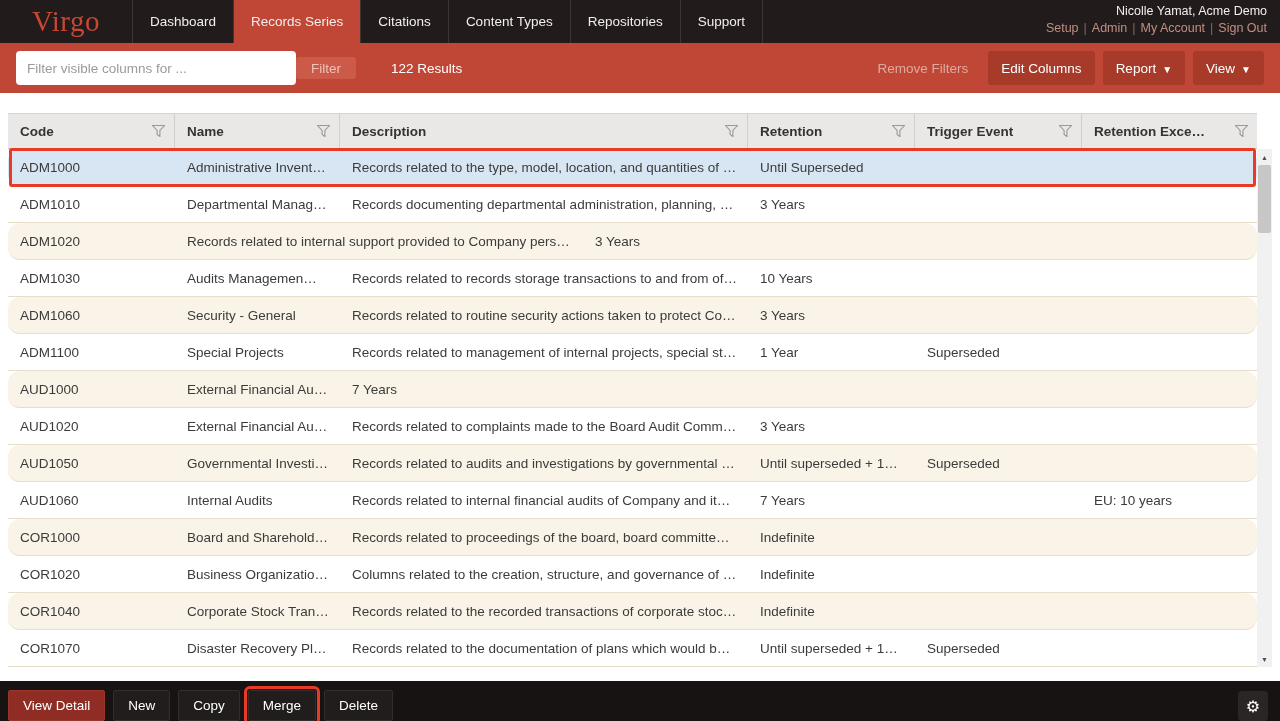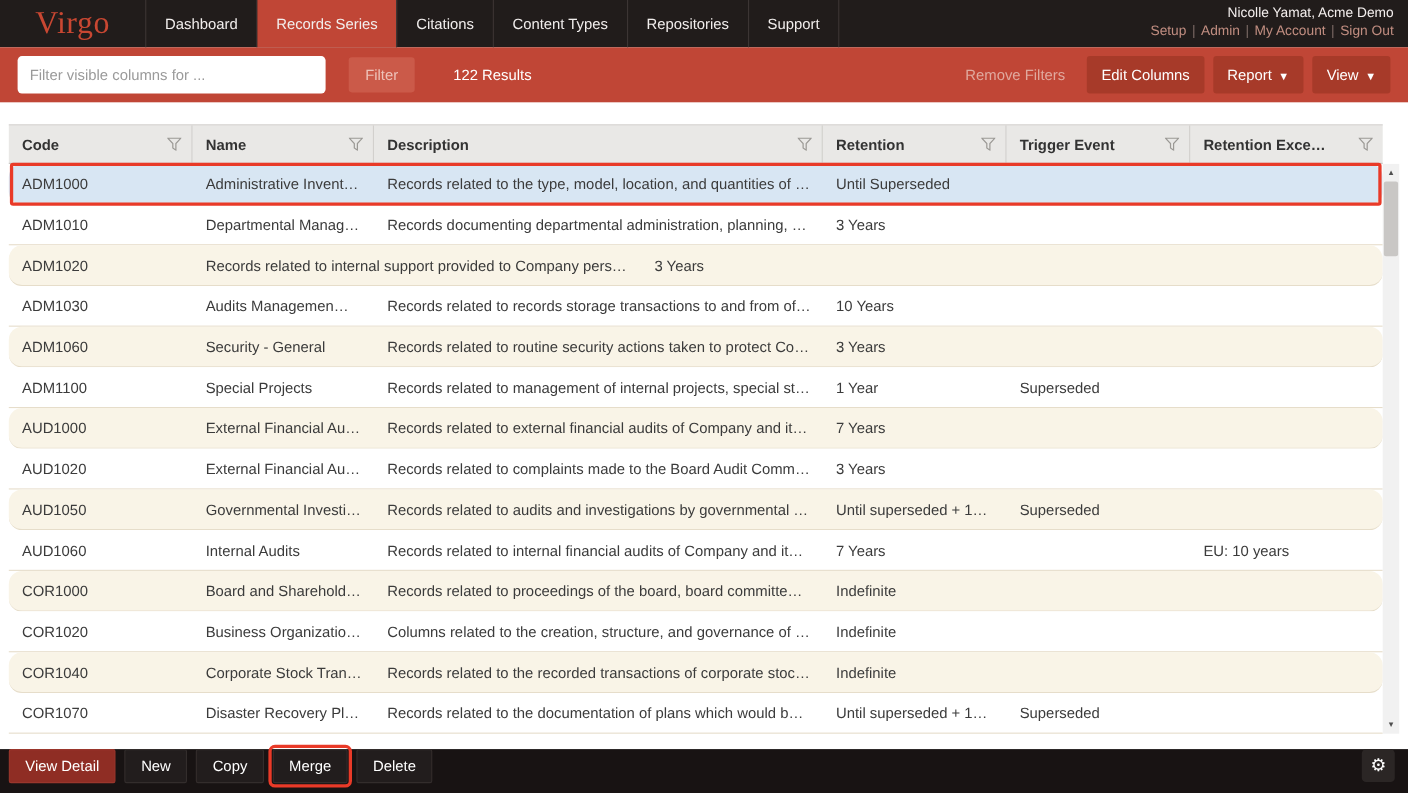--- a/index.html
+++ b/index.html
@@ -25,21 +25,21 @@
   .user-links { font-size:12.5px; margin-top:3px; }
   .user-links .link { color:#c08d80; cursor:pointer; }
   .user-links .link:not(:last-child)::after { content:"|"; color:#7b6a65; margin:0 5px;
               display:inline-block; }
 
   
   .toolbar { height:50px; background:#c04636; display:flex; align-items:center; padding:4px 16px; }
   .filter-input { width:280px; height:34px; border:none; border-radius:4px; padding:0 11px;
                   font-size:13.5px; color:#333; outline:none; }
   .filter-input::placeholder { color:#9a9a9a; }
-  .btn-filter { margin-left:21px; height:32px; padding:0 15px; background:#cb5a49;
+  .btn-filter { height:22px; padding:0 15px; background:#cb5a49;
                 color:#eec3ba; border:none; border-radius:3px; font-size:13.5px; }
   .results { color:#fff; font-size:13.5px; margin-left:35px; }
   .toolbar-right { margin-left:auto; display:flex; align-items:center; gap:8px; }
   .btn-muted { background:transparent; border:none; color:#e0a99e; font-size:13.5px;
                height:34px; padding:0 12px; }
   .btn-dark { background:#a73a29; border:none; color:#fff; font-size:13.5px; height:34px;
               padding:0 13px; border-radius:3px; }
   .caret { font-size:10px; margin-left:6px; display:inline-block; }
 
   
@@ -69,21 +69,21 @@
   .scroll-col { width:15px; height:518px; margin-top:36px; background:#f1f1f1; position:relative; }
   .scroll-arrow { position:absolute; left:0; width:15px; height:14px; display:flex;
                   align-items:center; justify-content:center; font-size:7px; color:#4f4f4f;
                   cursor:pointer; }
   .scroll-arrow.up { top:1px; } .scroll-arrow.down { bottom:1px; }
   .scroll-thumb { position:absolute; left:1px; width:13px; top:16px; height:68px;
                   background:#c9c7c5; border-radius:2px; cursor:pointer; }
 
   
   .footer { position:absolute; left:0; bottom:0; width:1280px; height:40px; background:#181313;
-            display:flex; align-items:flex-start; padding:0 12px 0 8px; }
+            display:flex; align-items:flex-end; padding:0 12px 0 8px; }
   .fbtn { height:31px; padding:0 14px; font-size:13.5px; color:#fff; background:#221d1d;
           border:1px solid #332d2c; border-radius:2px; margin-right:8px; }
   .fbtn.primary { background:#8f2d24; border-color:#9a362c; }
   .fbtn.annotated { outline:3px solid #e93a28; outline-offset:1px; }
   .gear-btn { margin-left:auto; width:30px; height:30px; background:#2b2625; border:none;
               border-radius:4px; color:#fff; display:flex; align-items:center;
               justify-content:center; font-size:16px; }
 </style>
 </head>
 <body>
@@ -233,21 +233,20 @@
           <div class="cell col-code">ADM1100</div>
           <div class="cell col-name">Special Projects</div>
           <div class="cell col-description">Records related to management of internal projects, special st…</div>
           <div class="cell col-retention">1 Year</div>
           <div class="cell col-trigger_event">Superseded</div>
           <div class="cell col-retention_exception"></div>
         </div>
         <div class="row alt">
           <div class="cell col-code">AUD1000</div>
           <div class="cell col-name">External Financial Au…</div>
-          <div class="cell col-description">Records related to external financial audits of Company and it…</div>
           <div class="cell col-retention">7 Years</div>
           <div class="cell col-trigger_event"></div>
           <div class="cell col-retention_exception"></div>
         </div>
         <div class="row">
           <div class="cell col-code">AUD1020</div>
           <div class="cell col-name">External Financial Au…</div>
           <div class="cell col-description">Records related to complaints made to the Board Audit Comm…</div>
           <div class="cell col-retention">3 Years</div>
           <div class="cell col-trigger_event"></div>

